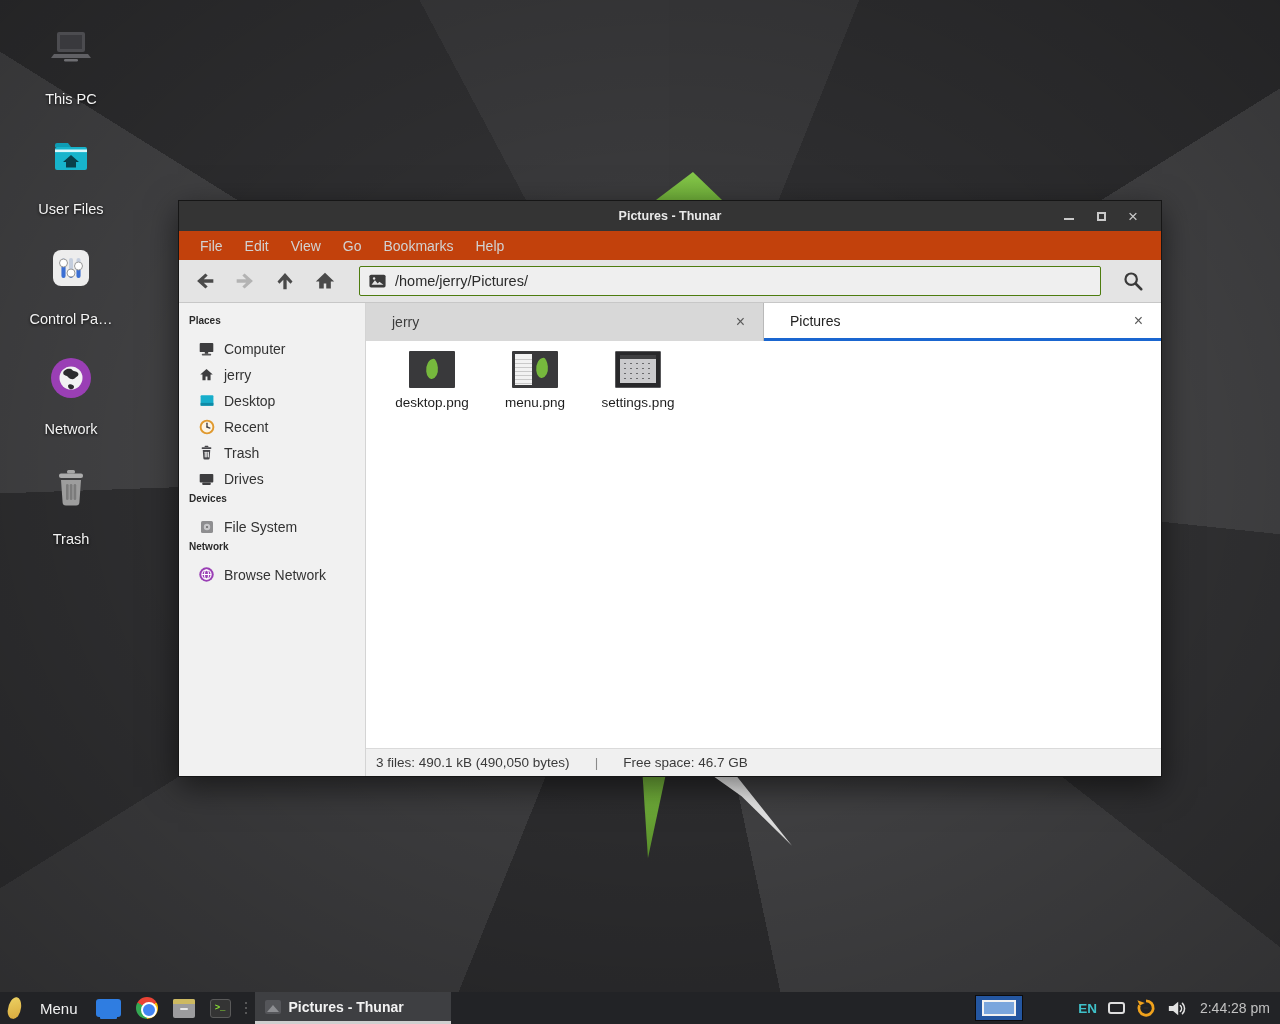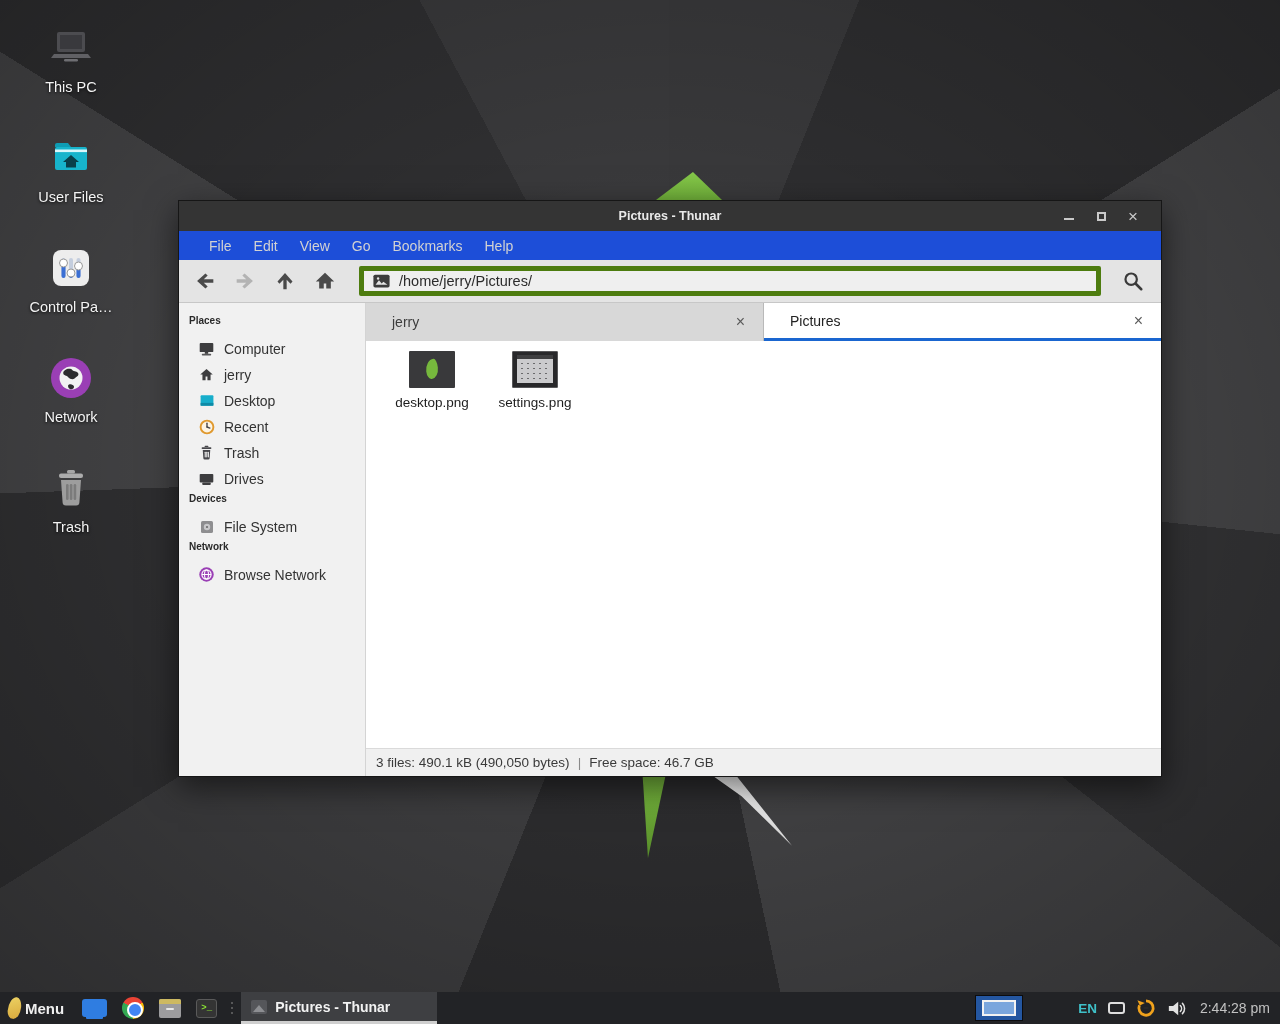--- a/index.html
+++ b/index.html
@@ -23,40 +23,40 @@
     background:linear-gradient(180deg,#79ba3f,#578c2a);
     clip-path:polygon(28% 0, 88% 0, 42% 100%); }
   .blade-white { position:absolute; left:708px; top:776px; width:84px; height:72px;
     background:linear-gradient(135deg,#fbfbfb,#cfcfcf);
     clip-path:polygon(6% 0, 34% 0, 100% 97%, 40% 28%); }
 
   
   .desk-icons { position:absolute; left:20px; top:10px; width:102px; display:flex; flex-direction:column; }
   .desk-item { height:110px; display:flex; flex-direction:column; align-items:center; padding-top:14px; }
   .desk-ico { width:48px; height:48px; display:flex; align-items:center; justify-content:center; }
-  .desk-label { margin-top:7px; color:#f3f3f3; font-size:14.5px; text-shadow:0 1px 3px rgba(0,0,0,.85); white-space:nowrap; }
+  .desk-label { margin-top:19px; color:#f3f3f3; font-size:14.5px; text-shadow:0 1px 3px rgba(0,0,0,.85); white-space:nowrap; }
 
   
   .window { position:absolute; left:178px; top:200px; width:984px; height:577px;
     display:flex; flex-direction:column; border:1px solid #161616;
     box-shadow:0 10px 30px rgba(0,0,0,.55); }
   .titlebar { height:30px; background:#343434; position:relative; display:flex; align-items:center; flex:0 0 auto; }
   .title-text { position:absolute; left:0; right:0; text-align:center; color:#e9e9e9; font-size:12.5px; font-weight:bold; pointer-events:none; }
   .win-controls { margin-left:auto; display:flex; align-items:center; height:100%; padding-right:12px; }
   .wc { width:32px; height:100%; display:flex; align-items:center; justify-content:center; color:#c9c9c9; }
   .wc-min span { display:block; width:10px; height:2px; background:#c9c9c9; margin-top:6px; }
   .wc-max span { display:block; width:9px; height:9px; border:2px solid #c9c9c9; }
   .wc-close { font-size:17px; line-height:1; }
 
-  .menubar { height:29px; background:#1d4ed8; display:flex; align-items:center; padding-left:19px; flex:0 0 auto; }
+  .menubar { height:29px; background:#c2410c; display:flex; align-items:center; padding-left:10px; flex:0 0 auto; }
   .menu-item { padding:0 11px; color:#d2d2d2; font-size:14px; }
 
   .toolbar { height:43px; background:#e4e4e4; border-bottom:1px solid #c7c7c7; display:flex; align-items:center; padding:0 8px 0 6px; flex:0 0 auto; }
   .nav-btn { width:40px; height:34px; display:flex; align-items:center; justify-content:center; border-radius:3px; }
-  .path-field { flex:1; height:30px; margin:0 12px 0 14px; background:#efefef; border:5px solid #4d7c0f; border-radius:2px;
+  .path-field { flex:1; height:30px; margin:0 12px 0 14px; background:#efefef; border:1px solid #4d7c0f; border-radius:2px;
     display:flex; align-items:center; gap:9px; padding:0 9px; font-size:14.5px; color:#2b2b2b; }
   .search-btn { width:40px; height:34px; display:flex; align-items:center; justify-content:center; }
 
   .win-body { flex:1; display:flex; min-height:0; }
   .sidebar { width:187px; background:#f1f1f1; border-right:1px solid #d4d4d4; padding-top:6px; overflow:hidden; flex:0 0 auto; }
   .side-header { font-weight:bold; color:#2a2a2a; font-size:10px; padding:6px 10px 5px 10px; }
   .side-item { display:flex; align-items:flex-end; gap:9px; height:26px; padding-left:19px; font-size:14px; color:#333; }
   .sicon { width:17px; height:17px; display:flex; align-items:center; justify-content:center; flex:0 0 auto; }
 
   .main { flex:1; display:flex; flex-direction:column; min-width:0; background:#fff; }
@@ -77,27 +77,27 @@
   .thumb-menu .panel { position:absolute; left:3px; top:3px; width:17px; height:31px; background:#f2f2f2;
     background-image:repeating-linear-gradient(#c9c9c9 0 1px, transparent 1px 4px); background-position:0 5px; background-size:100% calc(100% - 5px); background-repeat:no-repeat; }
   .thumb-menu .mini-leaf { left:24px; top:7px; }
   .thumb-settings { background:#28282a; border:1px solid #58585a; }
   .thumb-settings .swin { position:absolute; left:4px; right:4px; top:3px; bottom:4px; background:#cbcbcd; }
   .thumb-settings .swin::before { content:""; position:absolute; left:0; right:0; top:0; height:4px; background:#3e3e40; }
   .thumb-settings .swin::after { content:""; position:absolute; left:2px; right:2px; top:6px; bottom:2px;
     background-image:radial-gradient(#6a6a6c 1px, transparent 1.3px); background-size:6px 5px; }
 
   .statusbar { height:28px; background:#f0f0f0; border-top:1px solid #dadada; display:flex; align-items:center;
-    gap:8px; padding-left:10px; font-size:13.5px; color:#3a3a3a; flex:0 0 auto; }
+    gap:25px; padding-left:10px; font-size:13.5px; color:#3a3a3a; flex:0 0 auto; }
   .statusbar .sep { color:#8a8a8a; }
 
   
   .taskbar { position:absolute; left:0; bottom:0; width:1280px; height:32px; background:#222326;
     display:flex; align-items:center; z-index:50; }
-  .menu-btn { display:flex; align-items:center; gap:4px; height:100%; padding:0 10px 0 8px;font-weight:bold; }
+  .menu-btn { display:flex; align-items:center; gap:19px; height:100%; padding:0 10px 0 8px; }
   .mint-logo { width:13px; height:22px; background:linear-gradient(160deg,#ecd264,#d9a93c);
     border-radius:60% 40% 55% 45% / 65% 45% 55% 35%; transform:rotate(6deg); }
   .menu-label { color:#f0f0f0; font-size:15px; }
   .launchers { display:flex; align-items:center; gap:15px; margin-left:8px; height:100%; }
   .launch { display:flex; align-items:center; justify-content:center; height:100%; }
   .ico-showdesk { width:25px; height:18px; background:#2f7de1; border-radius:3px; position:relative; }
   .ico-showdesk::after { content:""; position:absolute; left:4px; right:4px; bottom:-2px; height:4px; background:#2f7de1; border-radius:1px; }
   .ico-chrome { width:22px; height:22px; border-radius:50%;
     background:conic-gradient(from 60deg, #fbbc05 0 120deg, #34a853 120deg 240deg, #ea4335 240deg 360deg); position:relative; }
   .ico-chrome::after { content:""; position:absolute; left:5px; top:5px; width:12px; height:12px; border-radius:50%;
@@ -363,20 +363,27 @@
       </div>
 
       <div class="files-area">
         <div class="file">
           <div class="thumb thumb-dark thumb-desktop">
               <span class="mini-leaf"></span>
             </div>
           <div class="file-label">desktop.png</div>
         </div>
         <div class="file">
+          <div class="thumb thumb-dark thumb-menu">
+              <span class="panel"></span>
+              <span class="mini-leaf"></span>
+            </div>
+          <div class="file-label">menu.png</div>
+        </div>
+        <div class="file">
           <div class="thumb thumb-settings">
               <span class="swin"></span>
             </div>
           <div class="file-label">settings.png</div>
         </div>
       </div>
 
       <div class="statusbar">
         <span>3 files: 490.1 kB (490,050 bytes)</span>
         <span class="sep">|</span>

